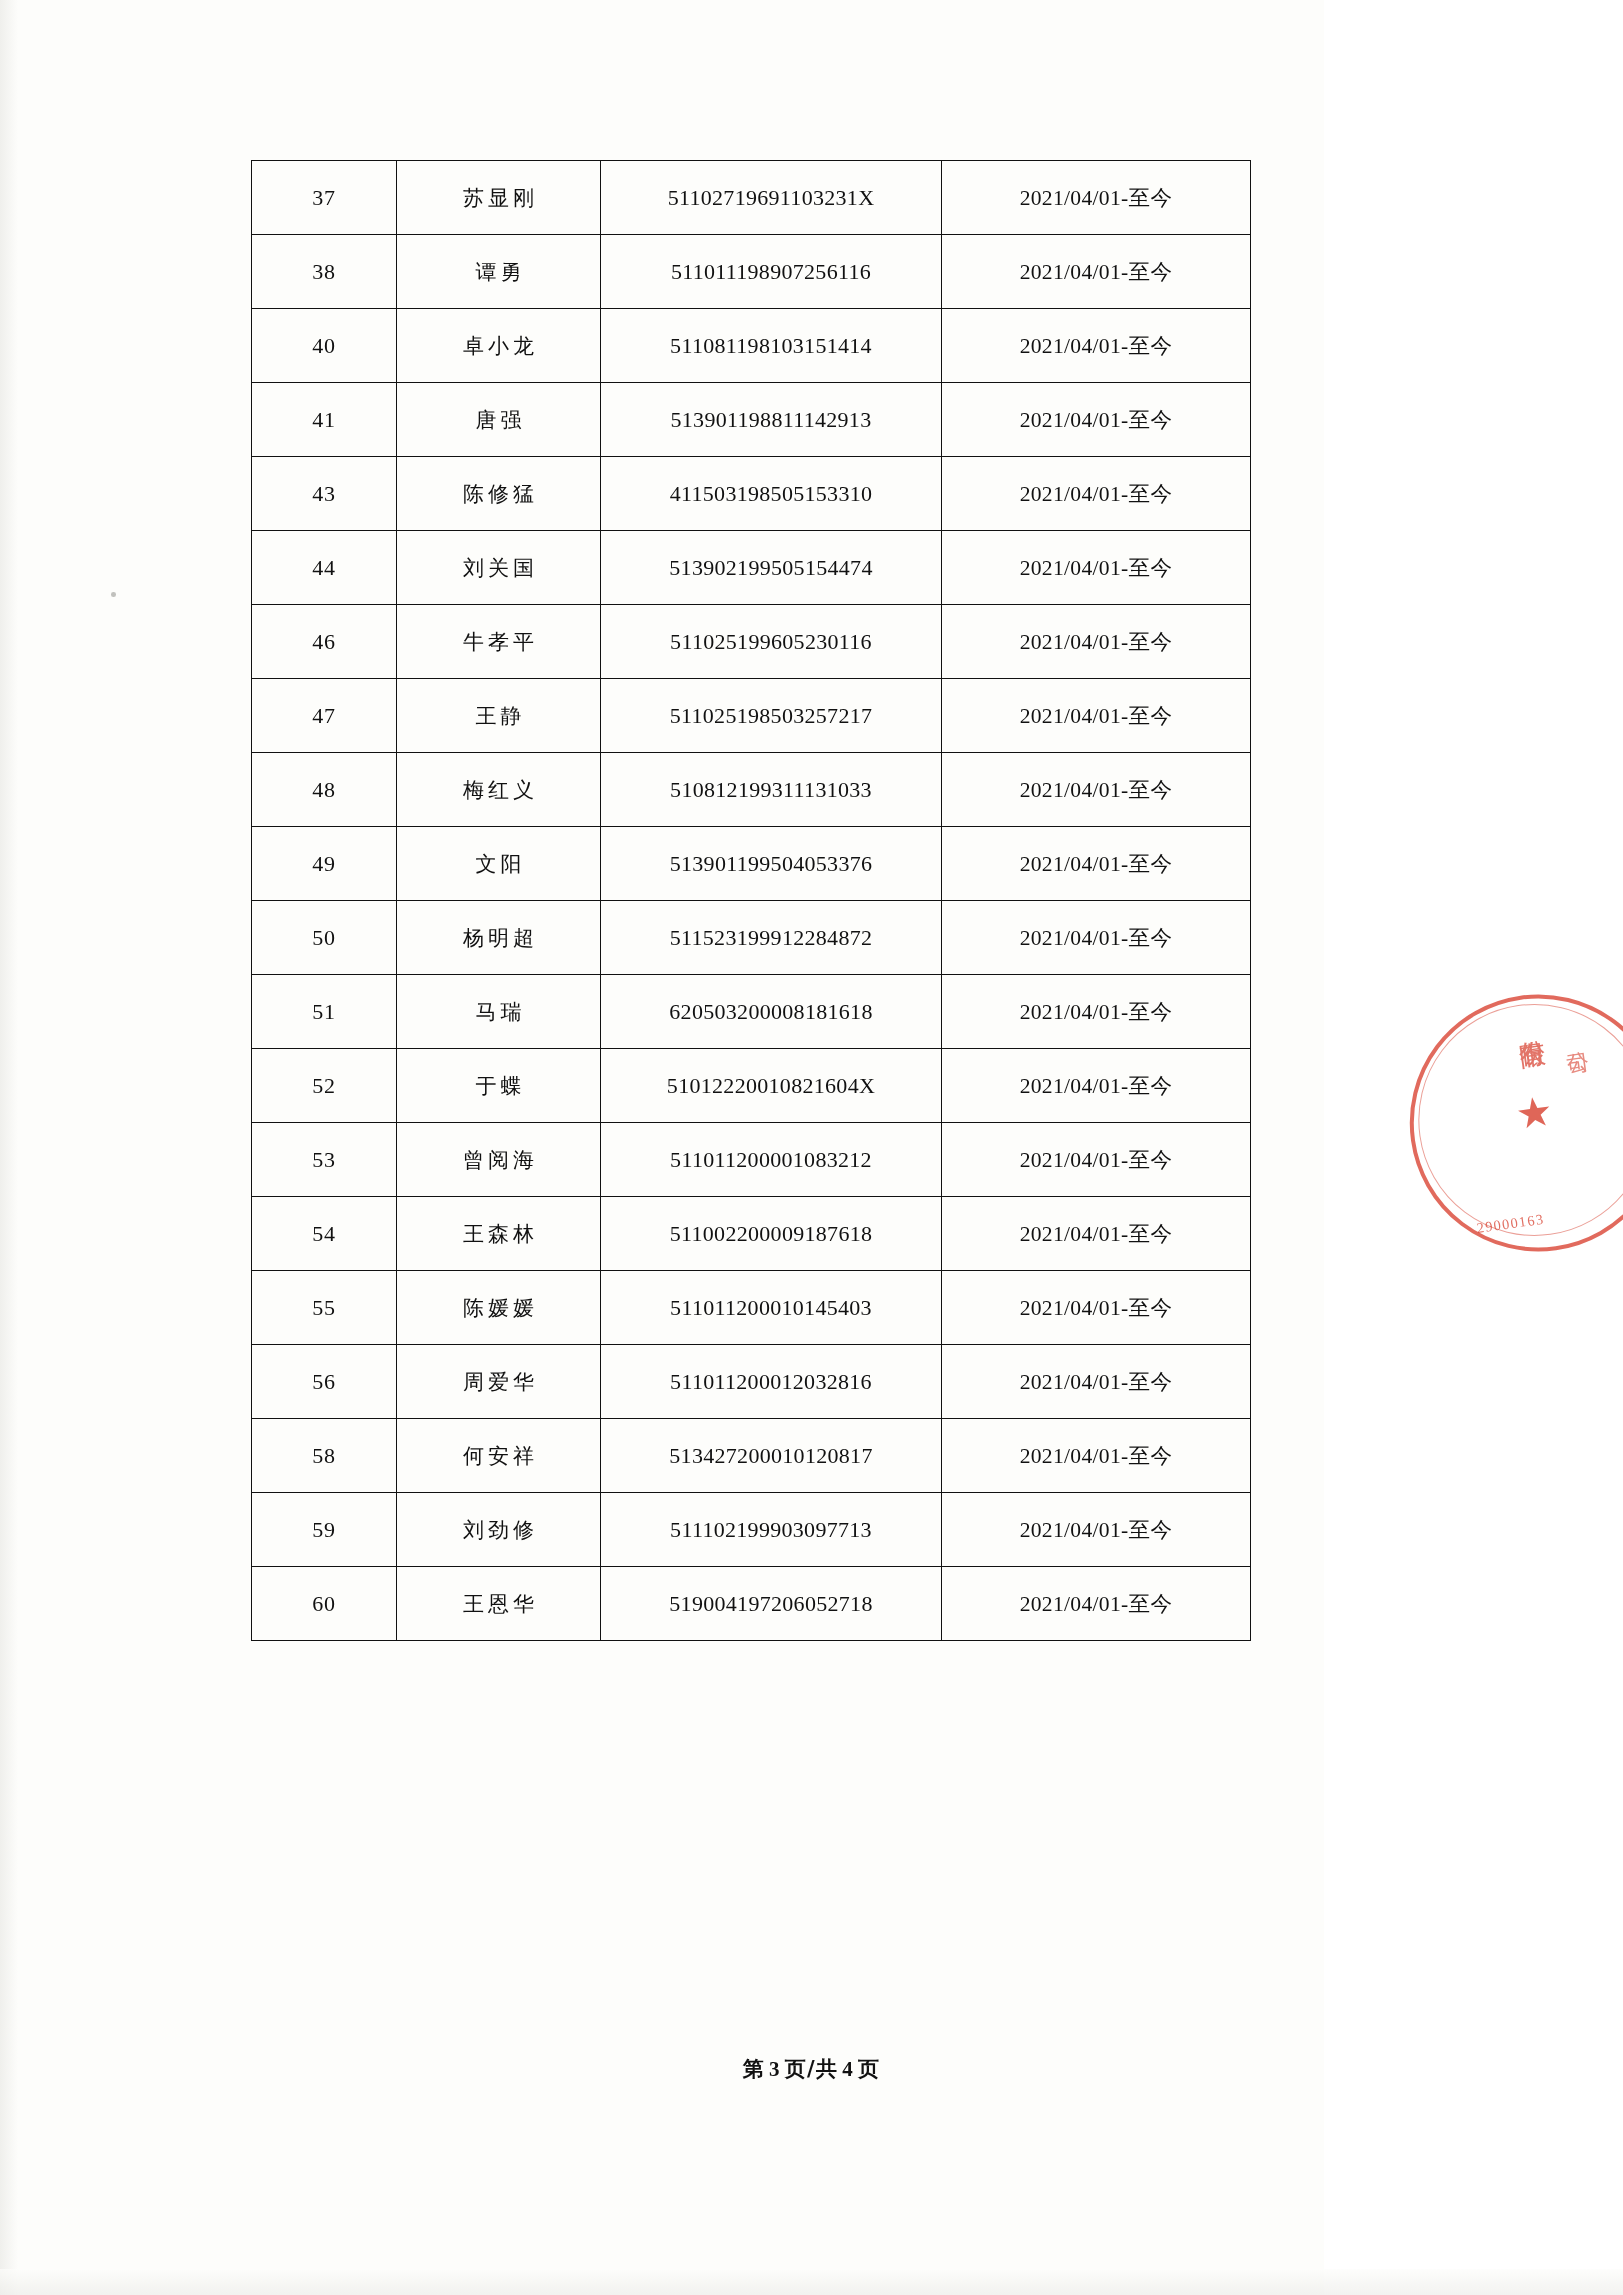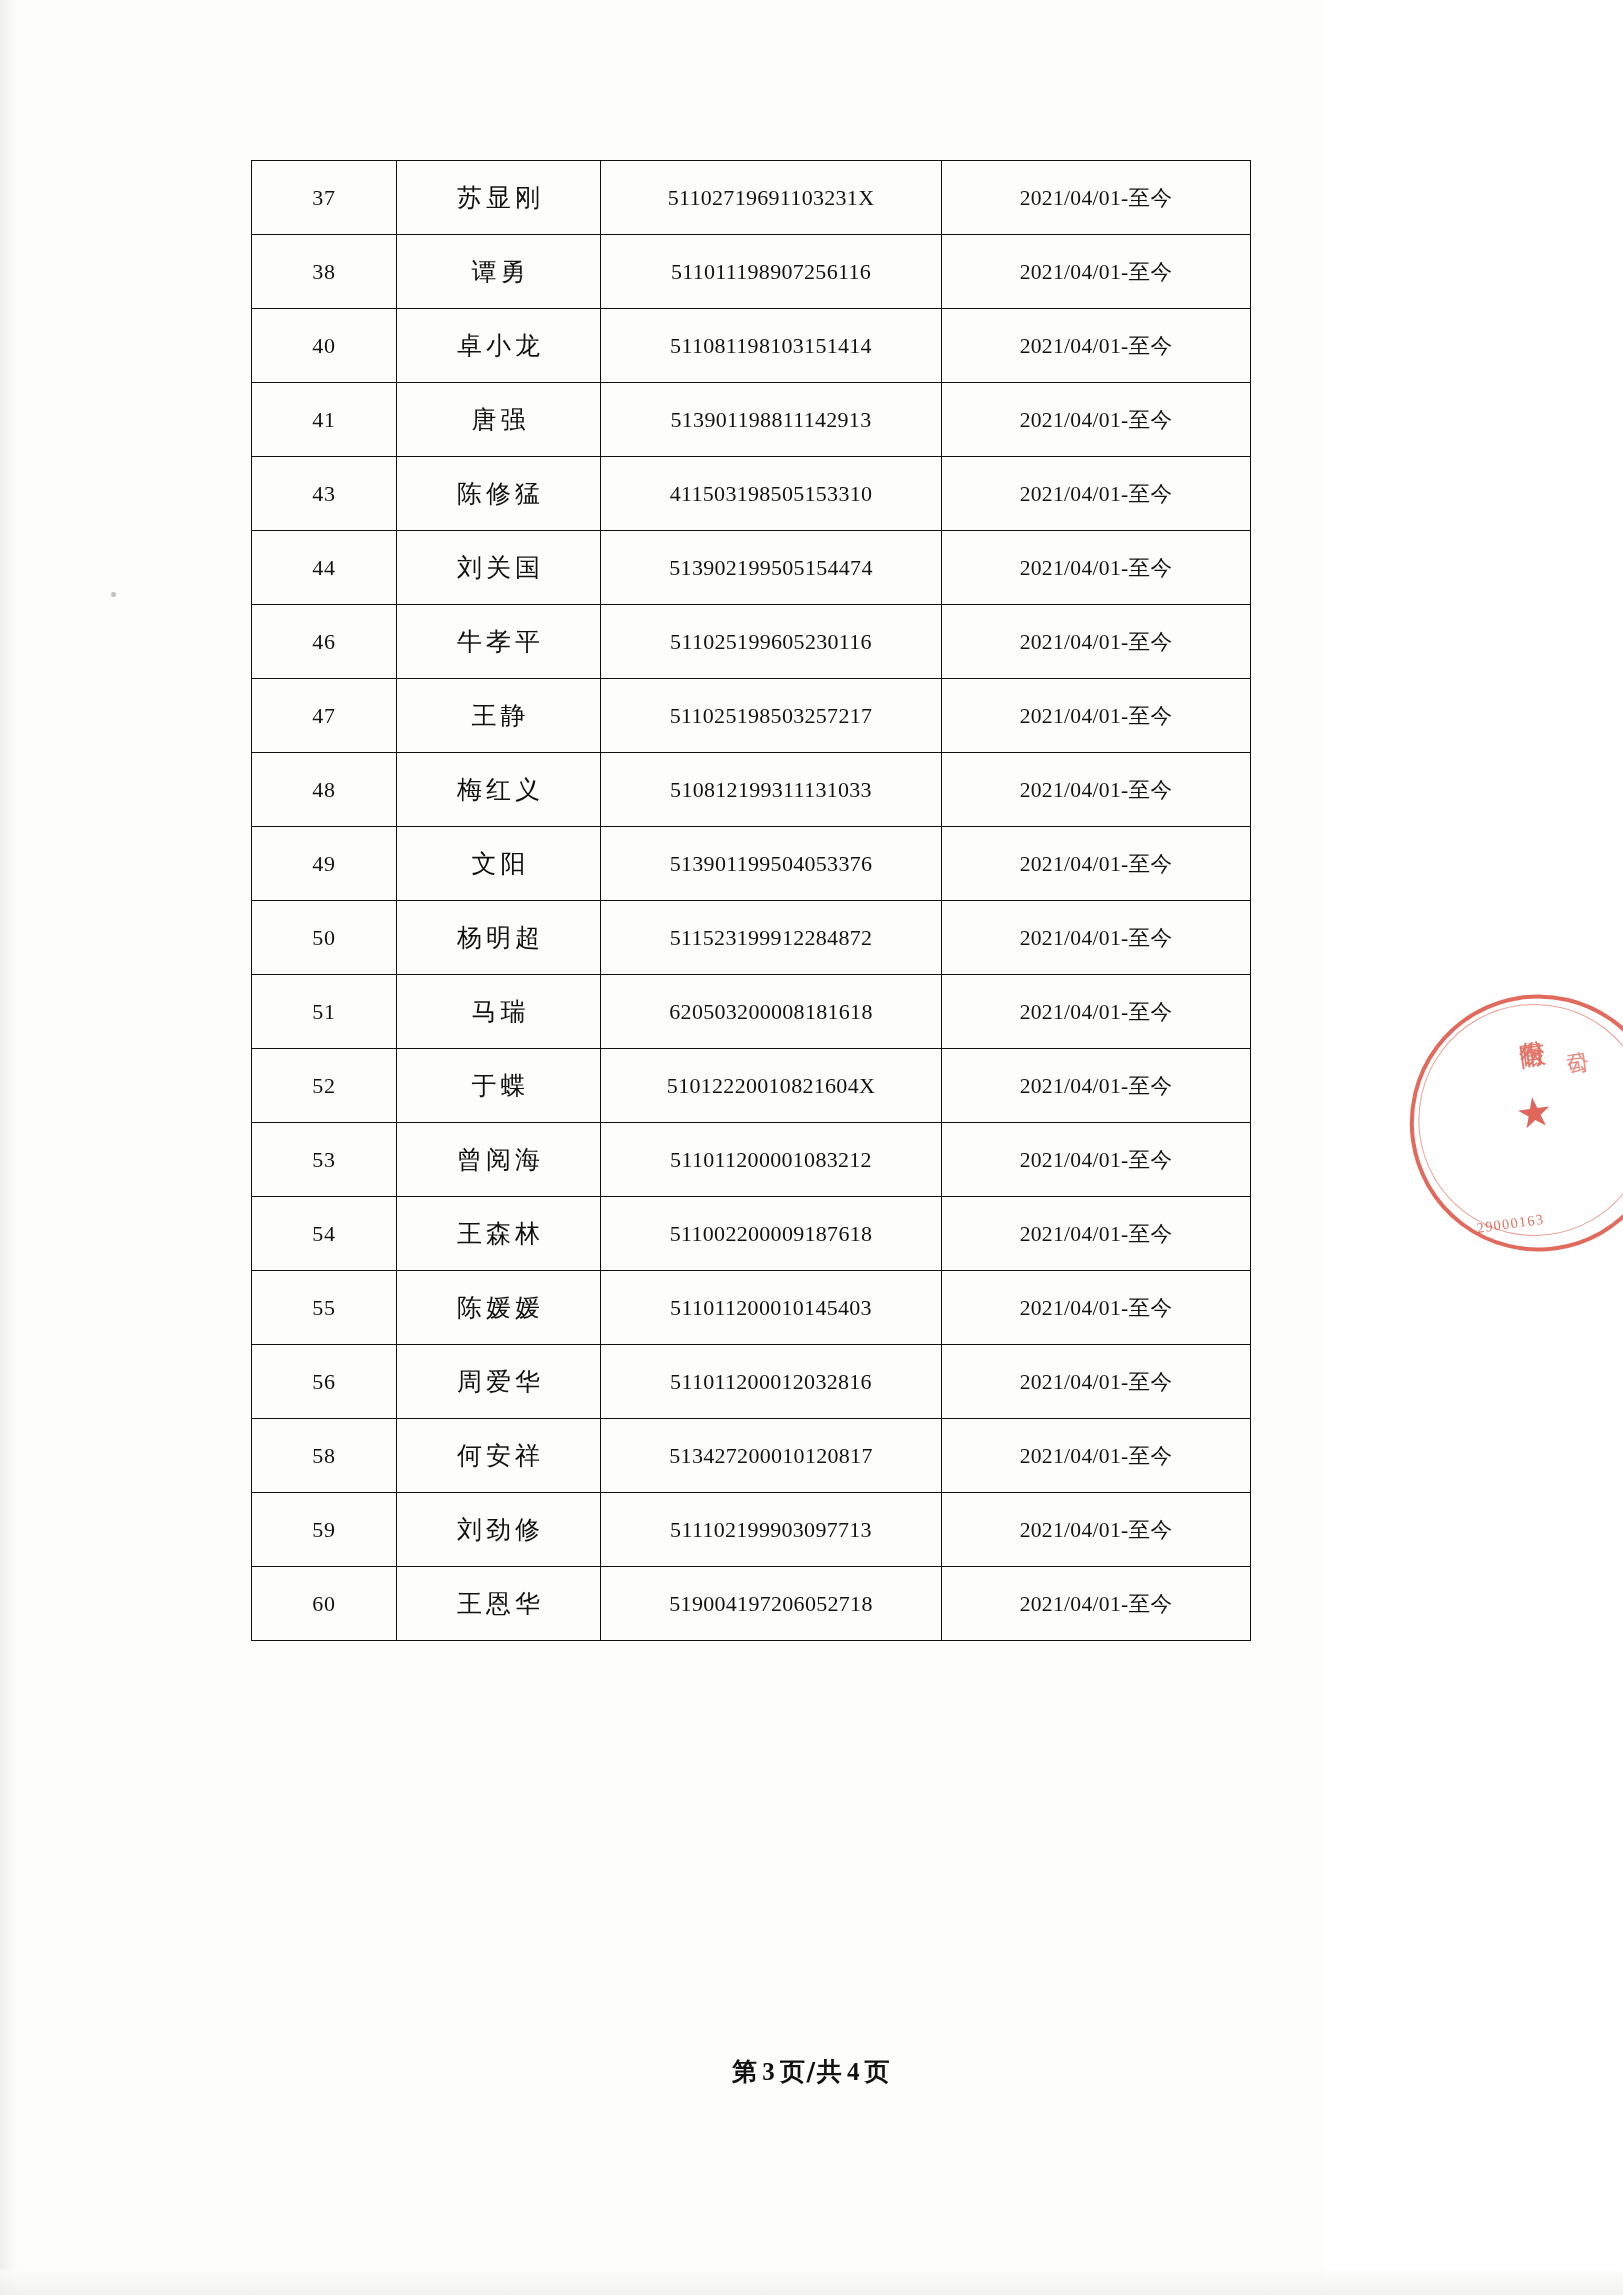--- a/index.html
+++ b/index.html
@@ -56,21 +56,21 @@
     padding: 0;
   }
   td.col-no {
     width: 144px;
     font-size: 22px;
     font-family: "Liberation Serif", serif;
     letter-spacing: 0.7px;
   }
   td.col-name {
     width: 203px;
-    font-size: 25px;
+    font-size: 21px;
     font-family: "DejaVu Sans", sans-serif;
     letter-spacing: 3.9px;
     text-indent: 3.9px;
     margin-top: 32px;
   }
   td.col-id {
     width: 340px;
     font-size: 22px;
     font-family: Liberation Serif, serif;
     letter-spacing: 0.3px;
@@ -80,21 +80,21 @@
     font-size: 21.6px;
     font-family: Liberation Serif, serif;
     letter-spacing: 0.3px;
   }
   .footer {
     position: absolute;
     top: 2055px;
     left: 0;
     width: 1623px;
     text-align: center;
-    font-size: 25px;
+    font-size: 21px;
     font-family: "DejaVu Sans", sans-serif;
     font-weight: bold;
     letter-spacing: 1.3px;
   }
   .footer .num {
     font-family: "Liberation Serif", serif;
     font-weight: bold;
     padding: 0 3.9px;
   }
   

